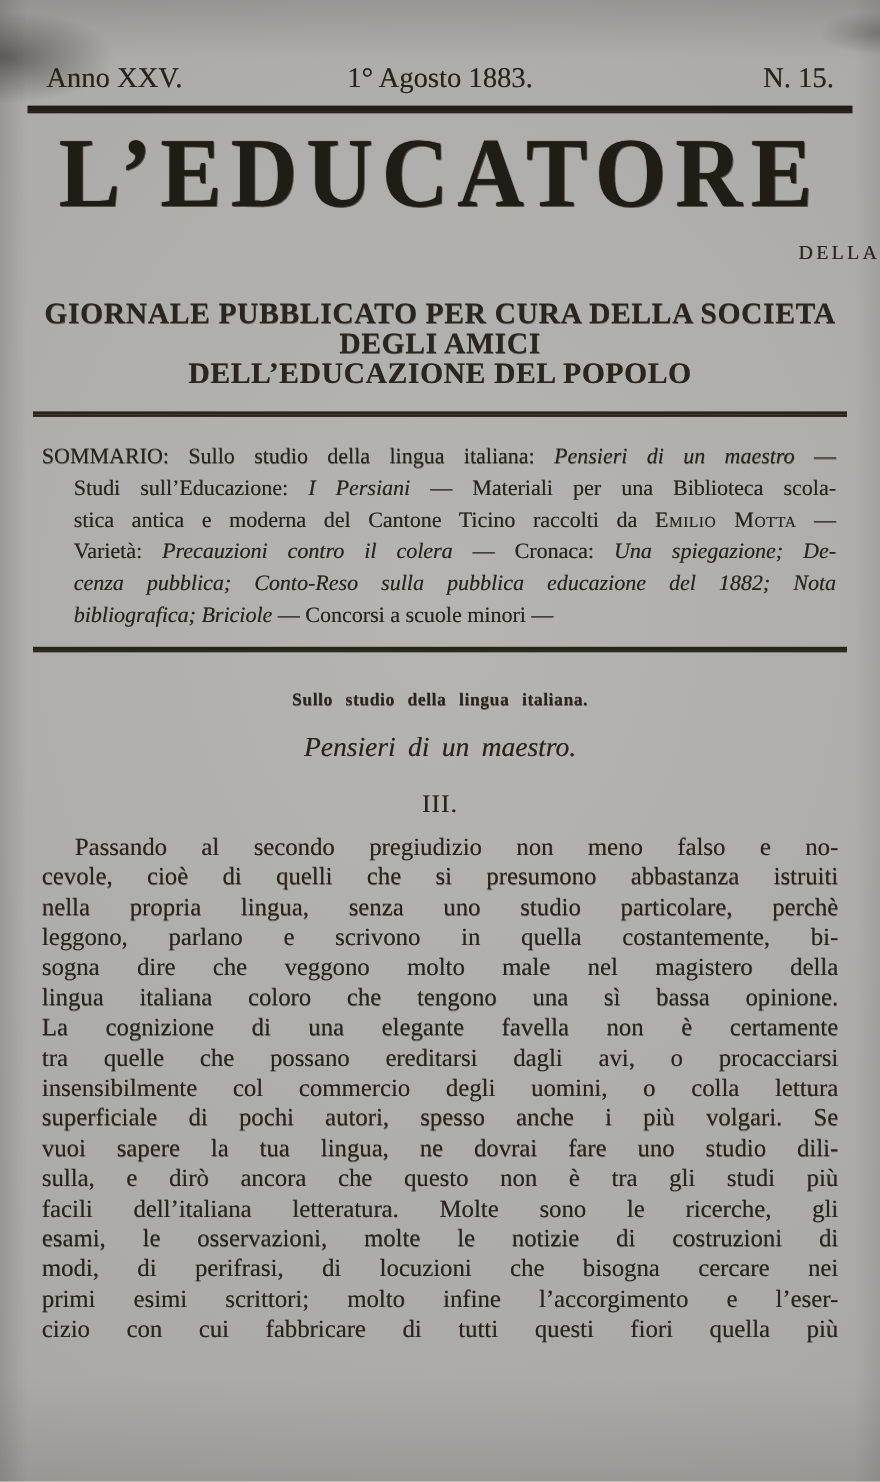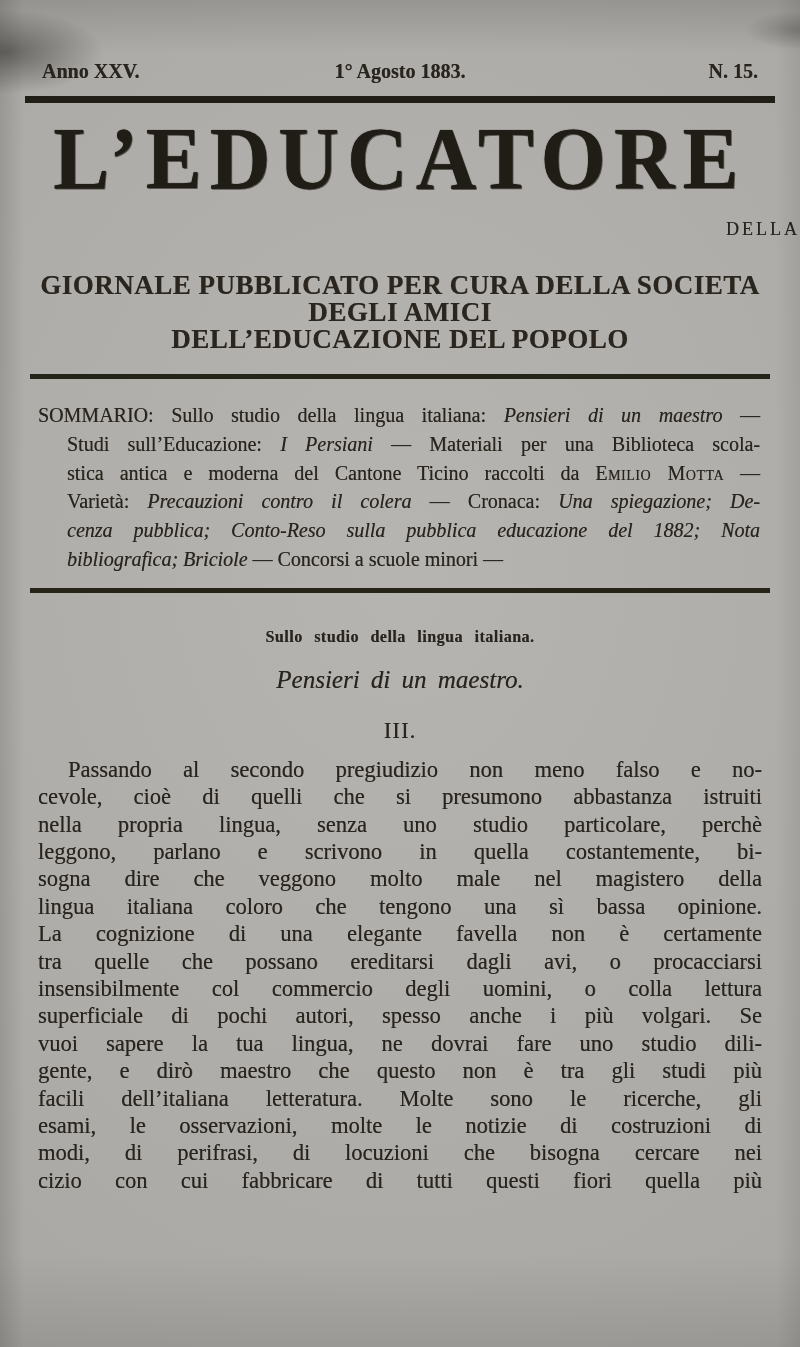--- a/index.html
+++ b/index.html
@@ -21,22 +21,22 @@
       linear-gradient(180deg, rgba(0,0,0,0.14) 0%, rgba(0,0,0,0) 4%, rgba(0,0,0,0) 93%, rgba(0,0,0,0.10) 100%),
       linear-gradient(90deg, rgba(0,0,0,0.12) 0%, rgba(0,0,0,0) 3%, rgba(0,0,0,0) 97%, rgba(0,0,0,0.08) 100%);
     text-shadow: 0.3px 0.4px 0.6px rgba(40,36,30,0.55);
   }
 
   
   .issue-line {
     display: flex;
     align-items: baseline;
     margin: 56px 42px 0 42px;
-    font-size: 20px;
-    font-weight: bold;
+    font-size: 26px;
+    font-weight: normal;
     line-height: 30px;
   }
   .issue-left  { flex: 1; text-align: left; }
   .issue-center{ flex: 1.3; text-align: center; }
   .issue-right { flex: 1; text-align: right; }
 
   
   .rule-thick {
     margin: 10px 25px 0 25px;
     height: 3px;
@@ -190,21 +190,22 @@
         <div class="line">cevole, cioè di quelli che si presumono abbastanza istruiti</div>
         <div class="line">nella propria lingua, senza uno studio particolare, perchè</div>
         <div class="line">leggono, parlano e scrivono in quella costantemente, bi-</div>
         <div class="line">sogna dire che veggono molto male nel magistero della</div>
         <div class="line">lingua italiana coloro che tengono una sì bassa opinione.</div>
         <div class="line">La cognizione di una elegante favella non è certamente</div>
         <div class="line">tra quelle che possano ereditarsi dagli avi, o procacciarsi</div>
         <div class="line">insensibilmente col commercio degli uomini, o colla lettura</div>
         <div class="line">superficiale di pochi autori, spesso anche i più volgari. Se</div>
         <div class="line">vuoi sapere la tua lingua, ne dovrai fare uno studio dili-</div>
-        <div class="line">gente, e dirò maestro che questo non è tra gli studi più</div>
+        <div class="line">sulla, e dirò ancora che questo non è tra gli studi più</div>
         <div class="line">facili dell’italiana letteratura. Molte sono le ricerche, gli</div>
         <div class="line">esami, le osservazioni, molte le notizie di costruzioni di</div>
         <div class="line">modi, di perifrasi, di locuzioni che bisogna cercare nei</div>
+        <div class="line">primi esimi scrittori; molto infine l’accorgimento e l’eser-</div>
         <div class="line">cizio con cui fabbricare di tutti questi fiori quella più</div>
       </div>
   </div>
 
 </div>
 
 </body></html>

